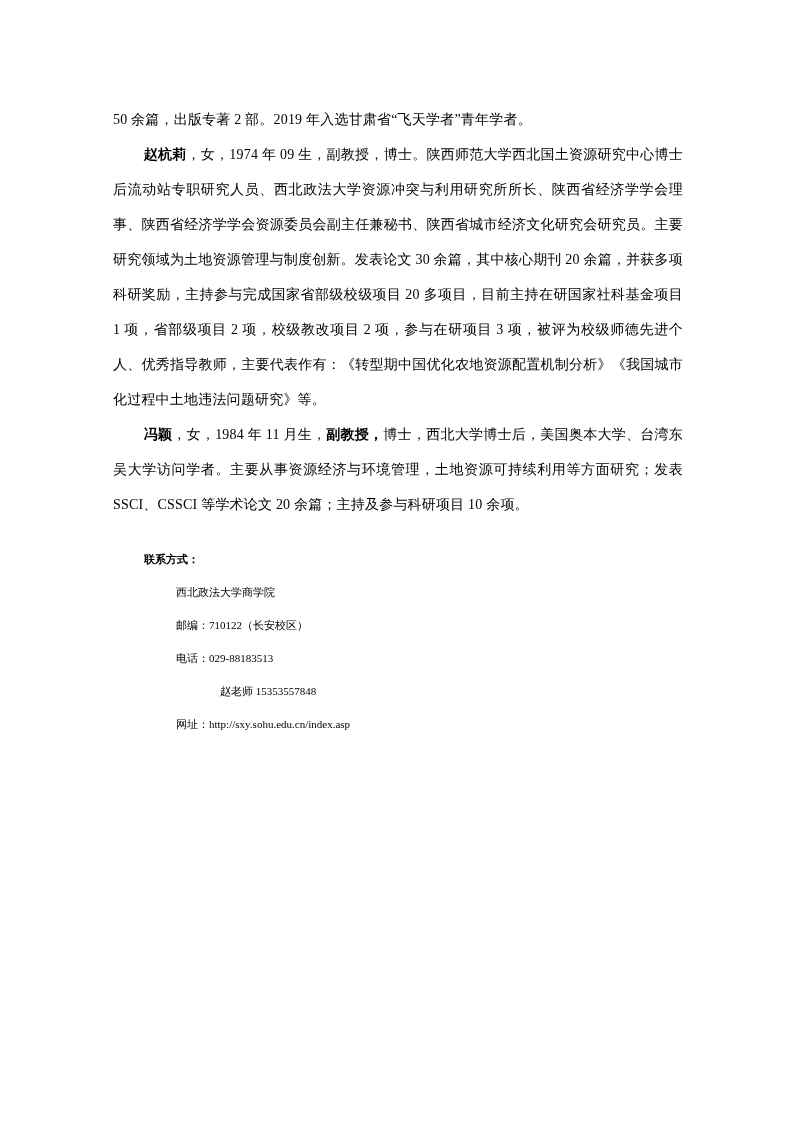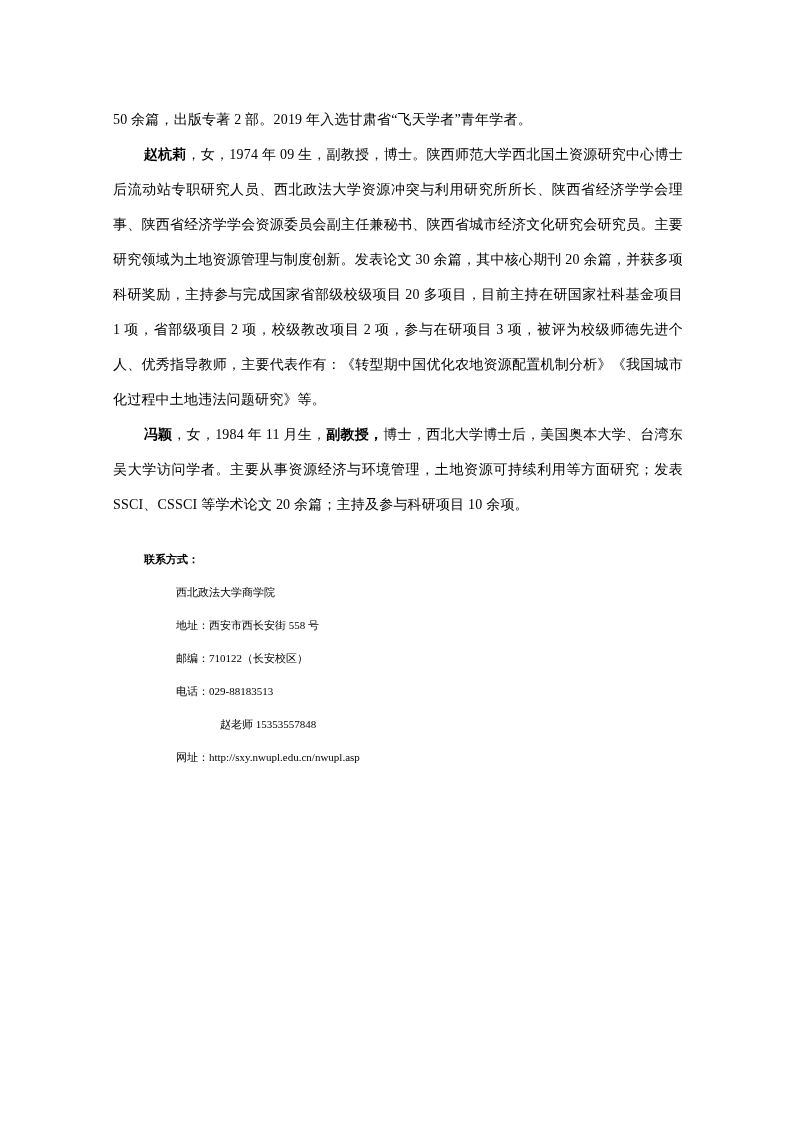--- a/index.html
+++ b/index.html
@@ -74,27 +74,26 @@
       <p class="indent"><b>冯颖</b><span>，女，1984 年 11 月生，</span><b>副教授，</b><span>博士，西北大学博士后，美国奥本大学、台湾东吴大学访问学者。主要从事资源经济与环境管理，土地资源可持续利用等方面研究；发表 SSCI、CSSCI 等学术论文 20 余篇；主持及参与科研项目 10 余项。</span></p>
 
     </div>
 
     <div class="contact">
 
       <div class="contact-heading"><span>联系方式：</span></div>
 
       <div class="contact-line"><span>西北政法大学商学院</span></div>
 
-      <div class="contact-line"><span>地址：</span><span>西安市西长安街 558 号</span></div>
 
       <div class="contact-line"><span>邮编：</span><span>710122（长安校区）</span></div>
 
       <div class="contact-line"><span>电话：</span><span>029-88183513</span></div>
 
       <div class="contact-line sub"><span>赵老师 15353557848</span></div>
 
 
-      <div class="contact-line"><span>网址：</span><span>http://sxy.nwupl.edu.cn/nwupl.asp</span></div>
+      <div class="contact-line"><span>网址：</span><span>http://sxy.sohu.edu.cn/index.asp</span></div>
 
     </div>
 
   </div>
 </div>
 
 </body></html>

